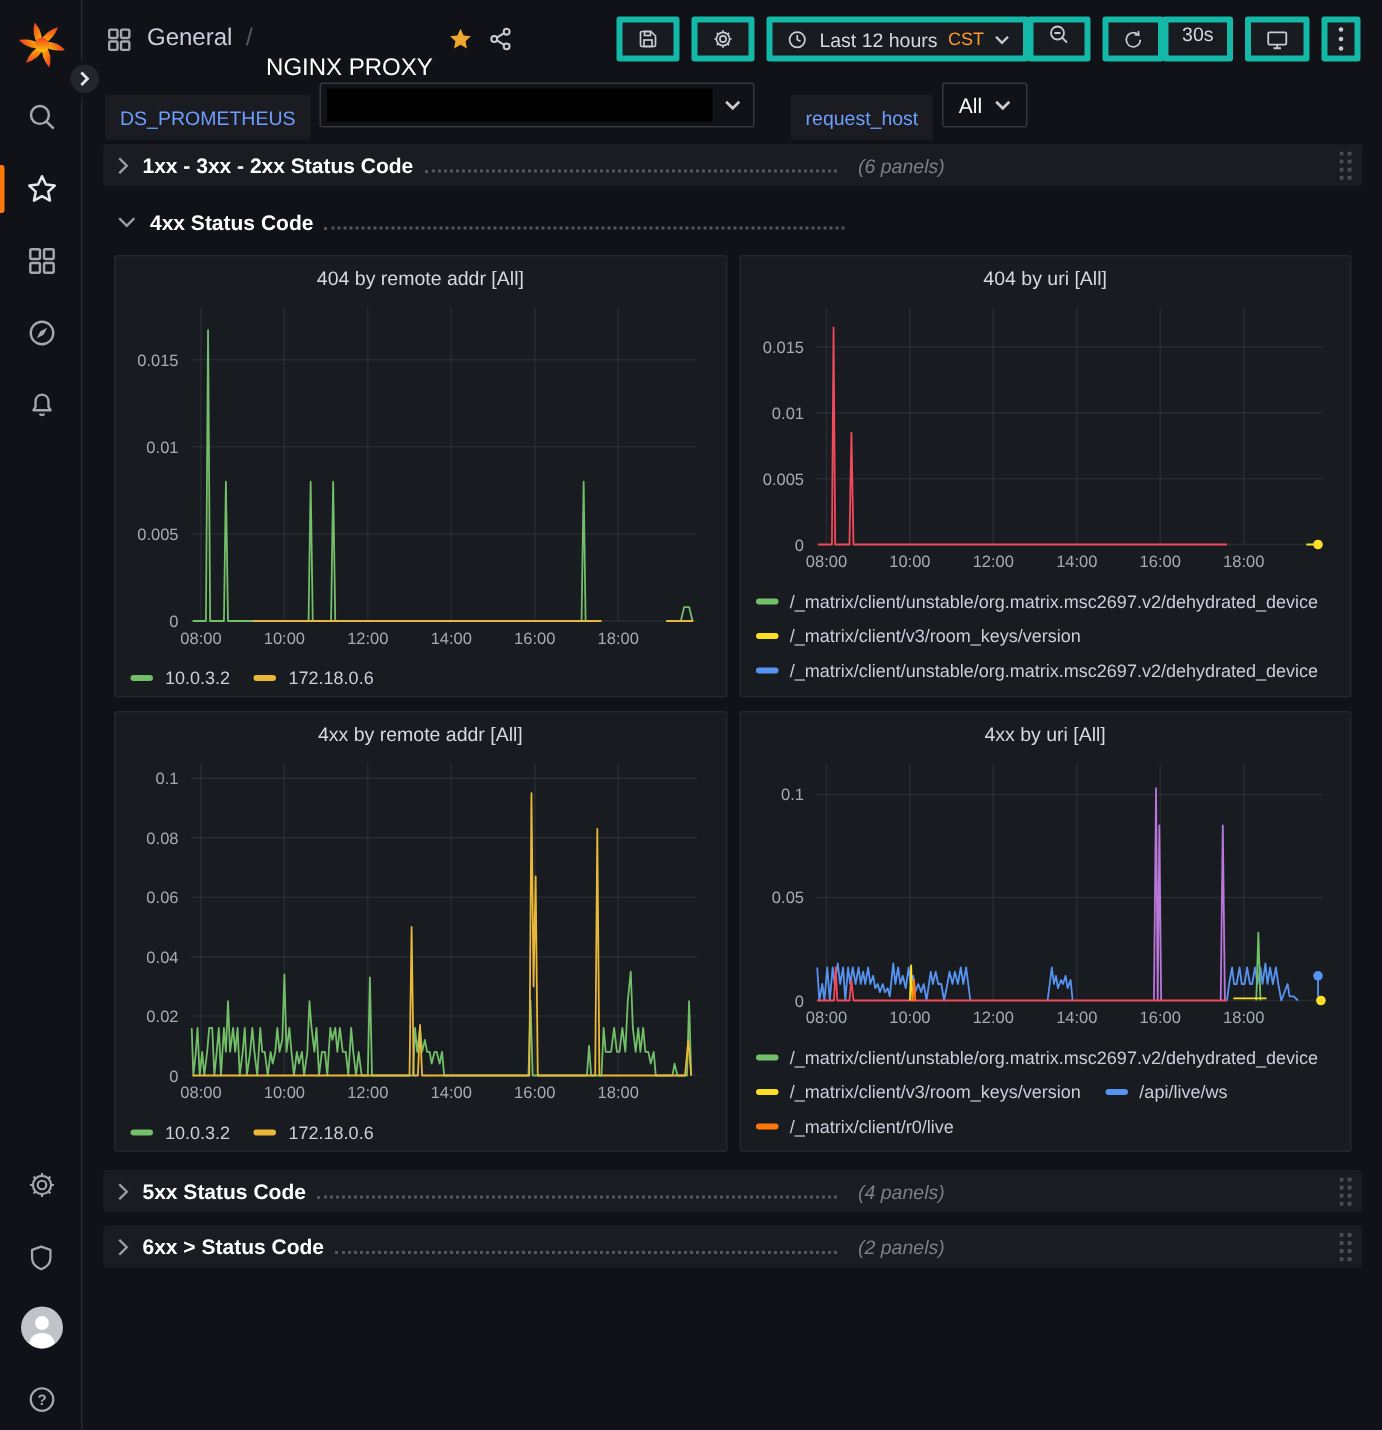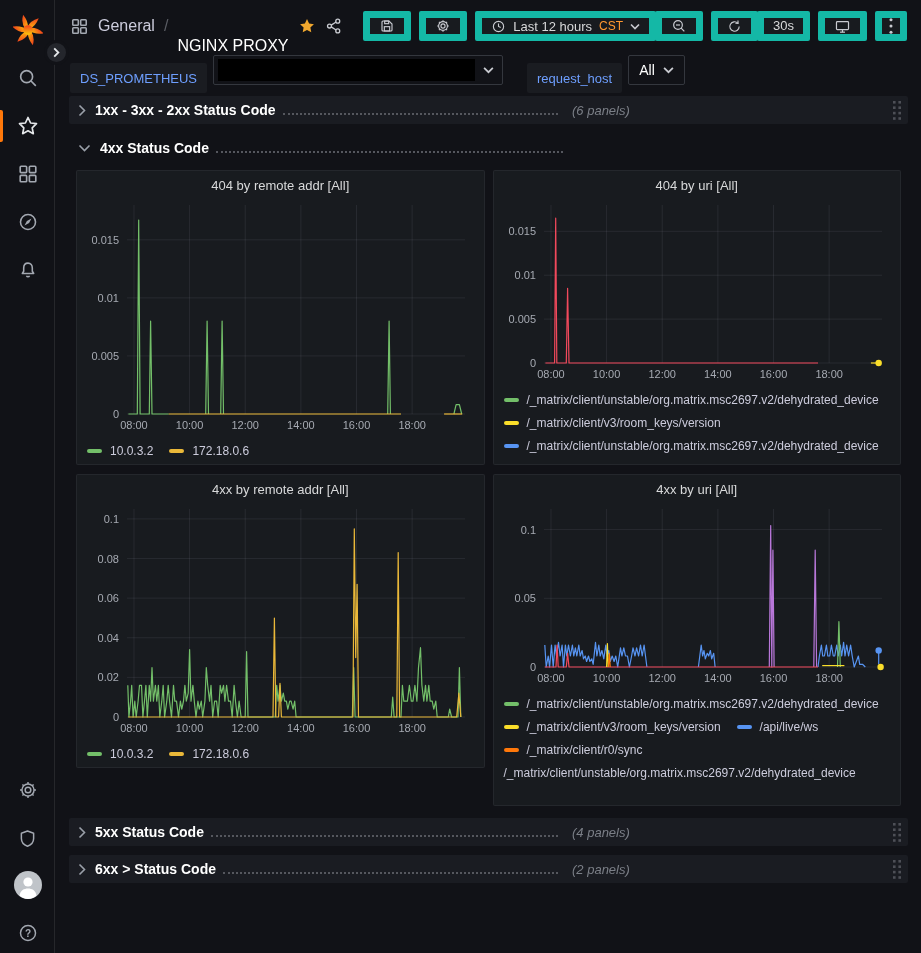--- a/index.html
+++ b/index.html
@@ -23,21 +23,21 @@
   .nav { display:flex; align-items:center; height:52px; padding:0 14px 0 14px; }
   .breadcrumb { display:flex; align-items:center; gap:9px; flex:1; min-width:0; }
   .bc-section { font-size:16px; color:#CCCCDC; }
   .bc-sep { font-size:16px; color:#5A5C63; }
   .bc-title { font-size:16px; color:#FFFFFF; font-weight:500;margin-top:40px; }
   .bc-icon-btn { display:flex; align-items:center; cursor:pointer; }
 
   .toolbar { display:flex; align-items:center; gap:8px; }
   .tgroup { display:flex; }
   .tbtn { display:inline-flex; align-items:center; gap:7px; height:30px; padding:0 9px;
-    background:#181B1F; border:7px solid #14b8a6; border-radius:2px; color:#D8D9DA;
+    background:#181B1F; border:4px solid #14b8a6; border-radius:2px; color:#D8D9DA;
     font-size:13px; cursor:pointer; white-space:nowrap; }
   .tgroup .tbtn + .tbtn { margin-left:-1px;flex-direction:column; }
   .tz { color:#FF9830; font-weight:500; font-size:12px; }
 
   .subnav { display:flex; align-items:center; height:36px; padding:0 14px; gap:6px; }
   .var-label { display:flex; align-items:center; height:30px; padding:0 10px; background:#1A1C21;
     border-radius:2px; color:#6E9FFF; font-size:13px; font-weight:500; cursor:pointer;margin-top:16px; }
   .var-select { display:flex; align-items:center; height:30px; background:#111217;
     border:1px solid #34373E; border-radius:2px; padding:0 8px 0 4px; cursor:pointer;justify-content:space-between; }
   .redacted { width:258px; height:22px; background:#000; margin-right:8px; }
@@ -441,21 +441,21 @@
             <span class="leg-item">
               <span class="sw" style="background: rgb(115, 191, 105);"></span>
               <span>10.0.3.2</span>
             </span>
             <span class="leg-item">
               <span class="sw" style="background: rgb(234, 184, 57);"></span>
               <span>172.18.0.6</span>
             </span>
           </div>
       </div>
-      <div class="panel" style="height:332px">
+      <div class="panel" style="height:294px">
         <div class="ptitle">4xx by uri [All]</div>
         <div class="plot"><svg width="394" height="184">
               <line x1="44" x2="382" y1="164" y2="164" stroke="rgba(204,204,220,0.09)" stroke-width="1"></line>
               <text x="36" y="168" text-anchor="end" font-size="11" fill="#A6AAB2">0</text>
               <line x1="44" x2="382" y1="95.30434782608697" y2="95.30434782608697" stroke="rgba(204,204,220,0.09)" stroke-width="1"></line>
               <text x="36" y="99.30434782608697" text-anchor="end" font-size="11" fill="#A6AAB2">0.05</text>
               <line x1="44" x2="382" y1="26.608695652173918" y2="26.608695652173918" stroke="rgba(204,204,220,0.09)" stroke-width="1"></line>
               <text x="36" y="30.608695652173918" text-anchor="end" font-size="11" fill="#A6AAB2">0.1</text>
               <line x1="50.95473251028807" x2="50.95473251028807" y1="6" y2="164" stroke="rgba(204,204,220,0.09)" stroke-width="1"></line>
               <text x="50.95473251028807" y="179" text-anchor="middle" font-size="11" fill="#A6AAB2">08:00</text>
@@ -491,21 +491,21 @@
             <span class="leg-item">
               <span class="sw" style="background: rgb(250, 222, 42);"></span>
               <span>/_matrix/client/v3/room_keys/version</span>
             </span>
             <span class="leg-item">
               <span class="sw" style="background: rgb(87, 148, 242);"></span>
               <span>/api/live/ws</span>
             </span>
             <span class="leg-item">
               <span class="sw" style="background: rgb(255, 120, 10);"></span>
-              <span>/_matrix/client/r0/sync</span>
+              <span>/_matrix/client/r0/live</span>
             </span>
             <span class="leg-item">
               <span>/_matrix/client/unstable/org.matrix.msc2697.v2/dehydrated_device</span>
             </span>
           </div>
       </div>
     </div>
 
     <div class="row-gap3"></div>
 

